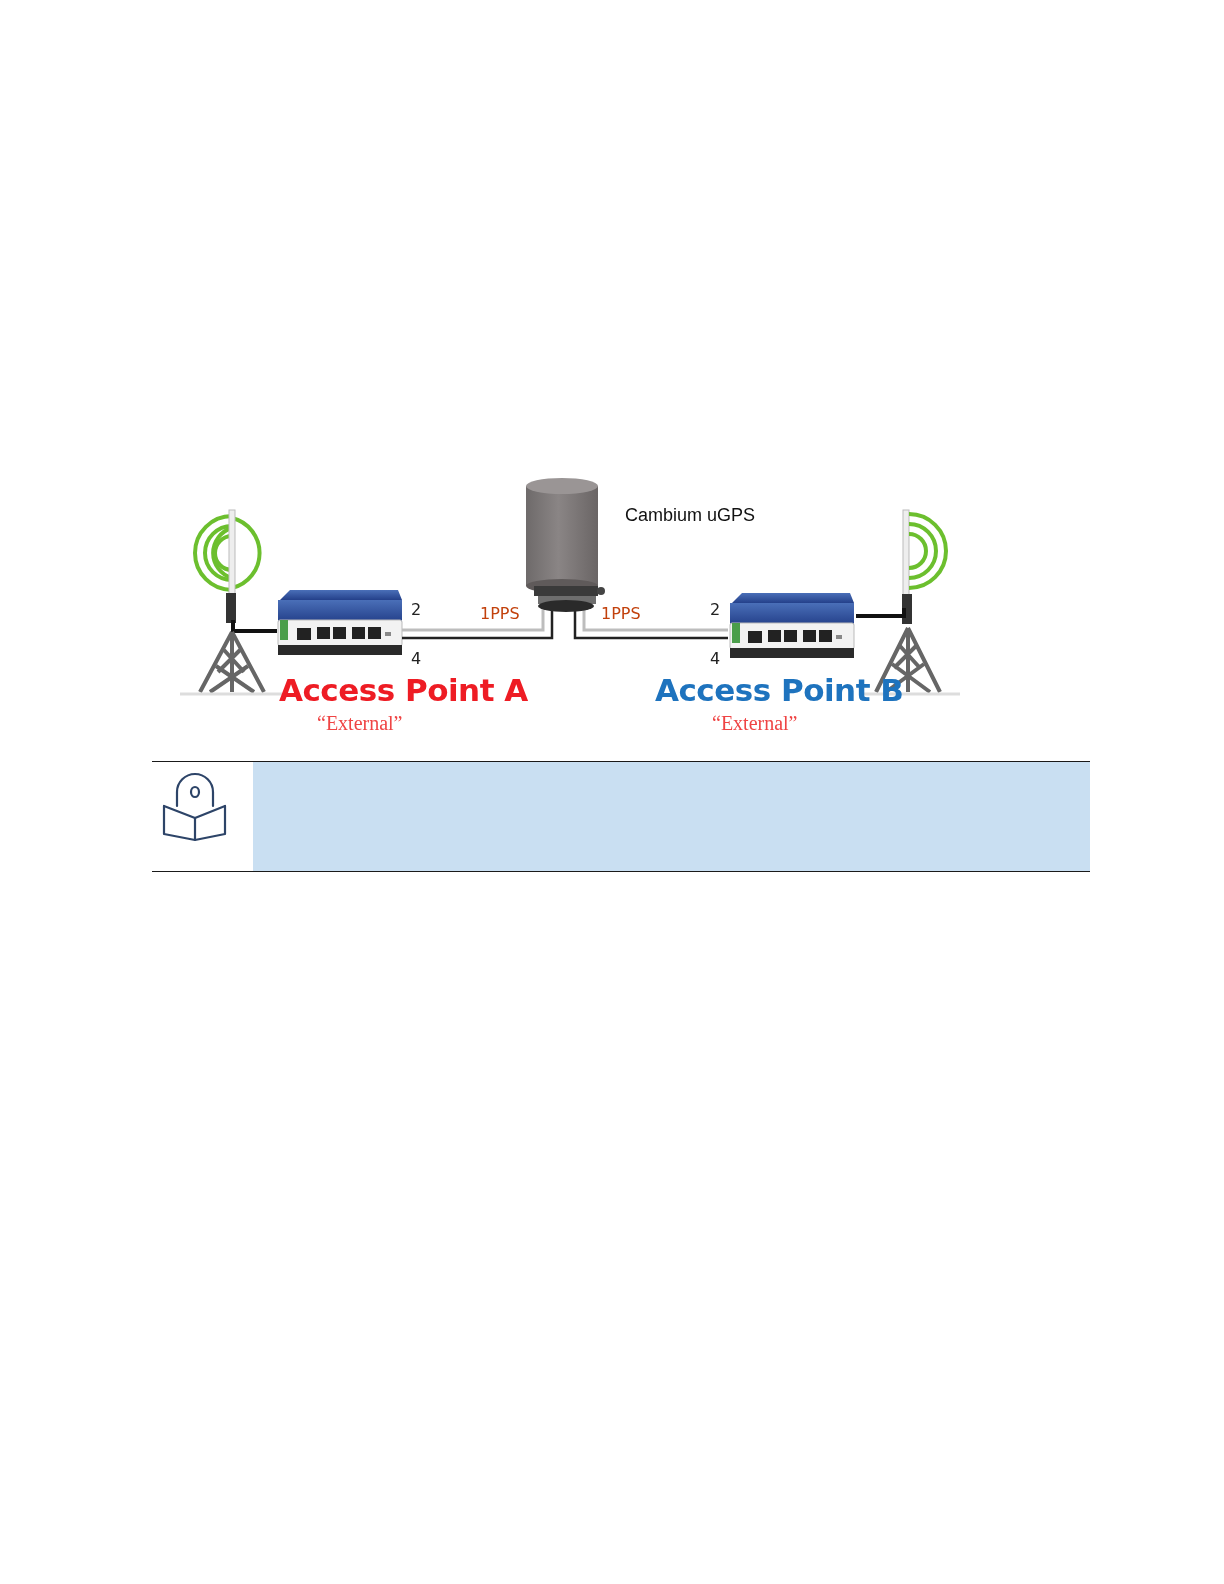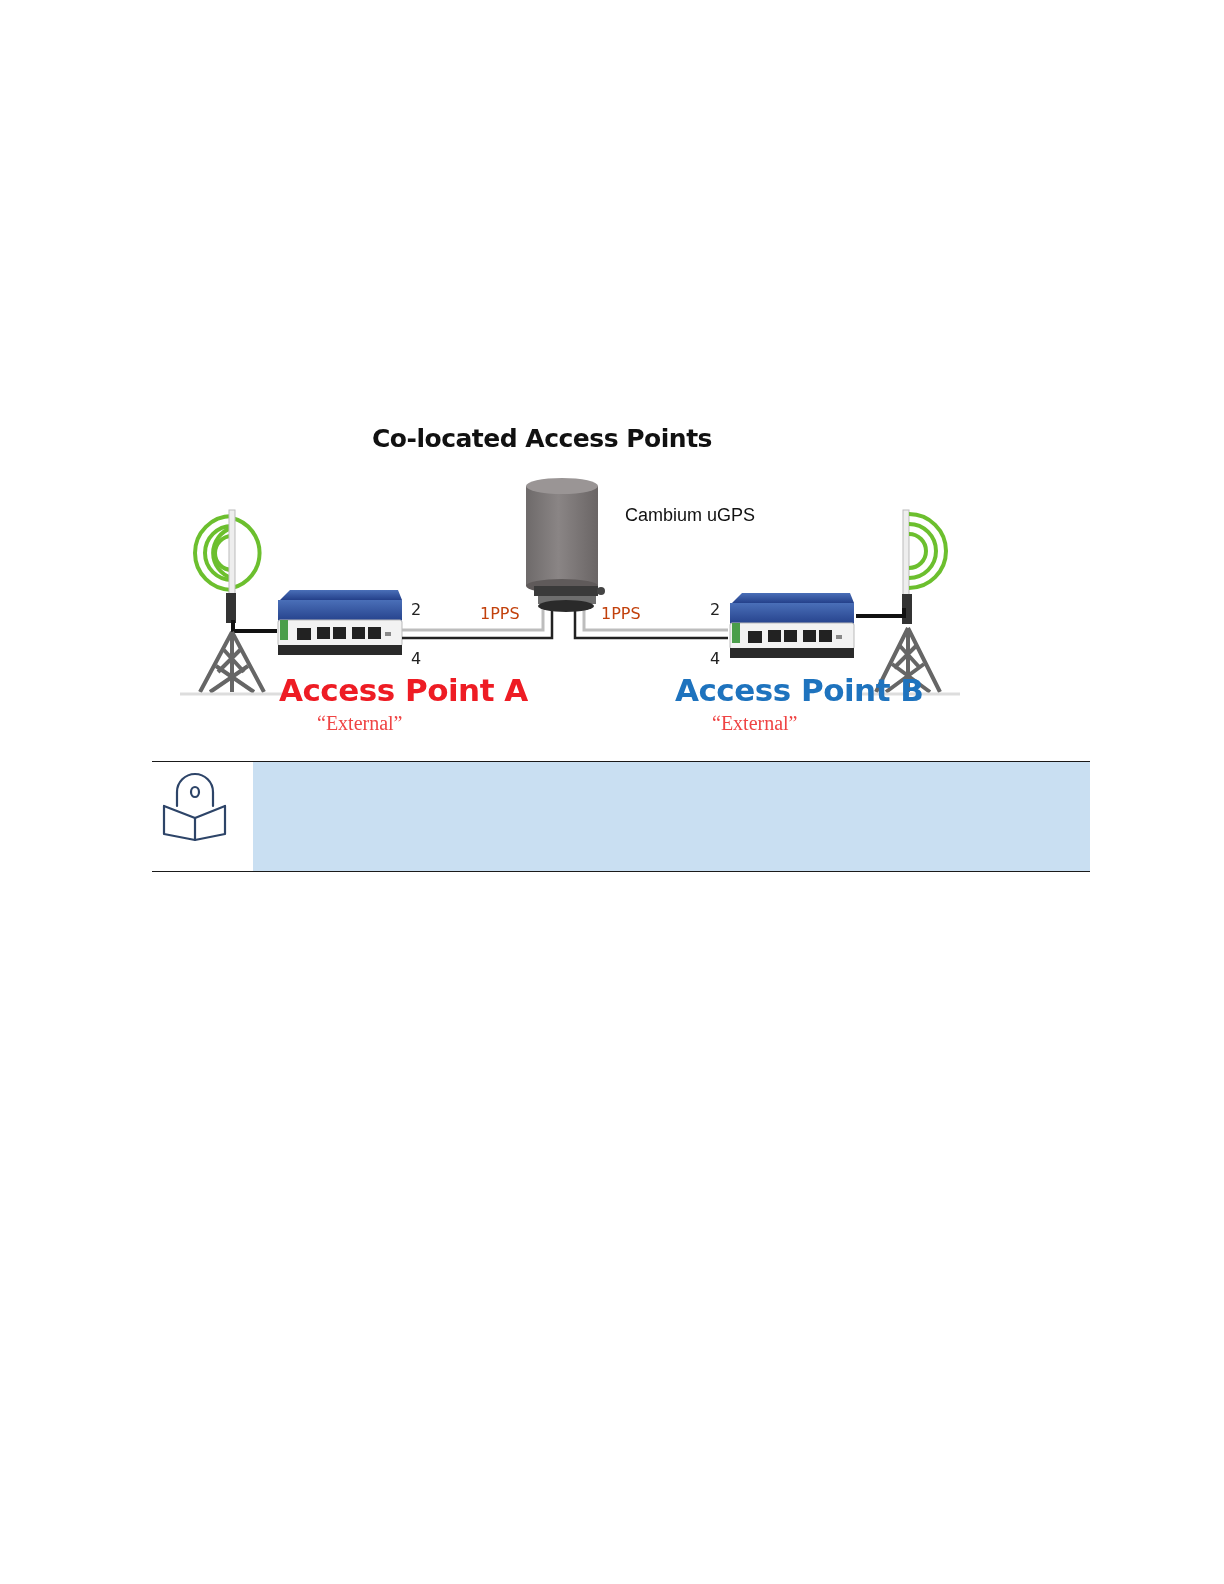--- a/index.html
+++ b/index.html
@@ -14,21 +14,20 @@
   .ap-label { position: absolute; font-family: "DejaVu Sans", sans-serif; font-weight: bold; font-size: 31px; letter-spacing: -0.5px; }
   .ext { position: absolute; font-family: Liberation Serif, serif; font-size: 20px; color: #ef4444; }
   .note { position: absolute; left: 152px; top: 761px; width: 938px; height: 109px; border-top: 1.5px solid #1a1a1a; border-bottom: 1px solid #1a1a1a; }
   .note-icon-cell { position: absolute; left: 0; top: 0; width: 101px; height: 109px; background: #ffffff; }
   .note-body { position: absolute; left: 101px; top: 0; right: 0; height: 109px; background: #c9dff2; }
 </style>
 </head>
 <body>
 
 <div id="diagram">
-  <div class="title"><span class="title-inner">Co-located Access Points</span></div>
 
   <svg class="abs" style="left:0;top:0" width="800" height="340" viewBox="0 0 800 340">
     <defs>
       <linearGradient id="gpsGrad" x1="0" x2="1" y1="0" y2="0">
         <stop offset="0" stop-color="#6e6a6a"></stop>
         <stop offset="0.45" stop-color="#8a8585"></stop>
         <stop offset="1" stop-color="#6a6565"></stop>
       </linearGradient>
       <linearGradient id="devTop" x1="0" x2="0" y1="0" y2="1">
         <stop offset="0" stop-color="#4a6fb8"></stop>
@@ -131,21 +130,21 @@
   <div class="gps-label">Cambium uGPS</div>
 
   <div class="port-num" style="left:241px;top:190px">2</div>
   <div class="port-num" style="left:241px;top:239px">4</div>
   <div class="pps" style="left:310px;top:194px">1PPS</div>
   <div class="pps" style="left:431px;top:194px">1PPS</div>
   <div class="port-num" style="left:540px;top:190px">2</div>
   <div class="port-num" style="left:540px;top:239px">4</div>
 
   <div class="ap-label" style="left:109px;top:262px;color:#ee1c24">Access Point A</div>
-  <div class="ap-label" style="left:505px;top:262px;color:#1e73be">Access Point B</div>
+  <div class="ap-label" style="left:485px;top:262px;color:#1e73be">Access Point B</div>
   <div class="ext" style="left:147px;top:302px">“External”</div>
   <div class="ext" style="left:542px;top:302px">“External”</div>
 </div>
 
 <div class="note">
   <div class="note-icon-cell">
     <svg width="101" height="109" viewBox="0 0 101 109">
       <g fill="none" stroke="#2d4468" stroke-width="2.2" stroke-linejoin="round" stroke-linecap="round">
         <path d="M 25 44 L 25 30 A 18 18 0 0 1 61 30 L 61 44"></path>
         <ellipse cx="43" cy="30" rx="4" ry="5"></ellipse>

